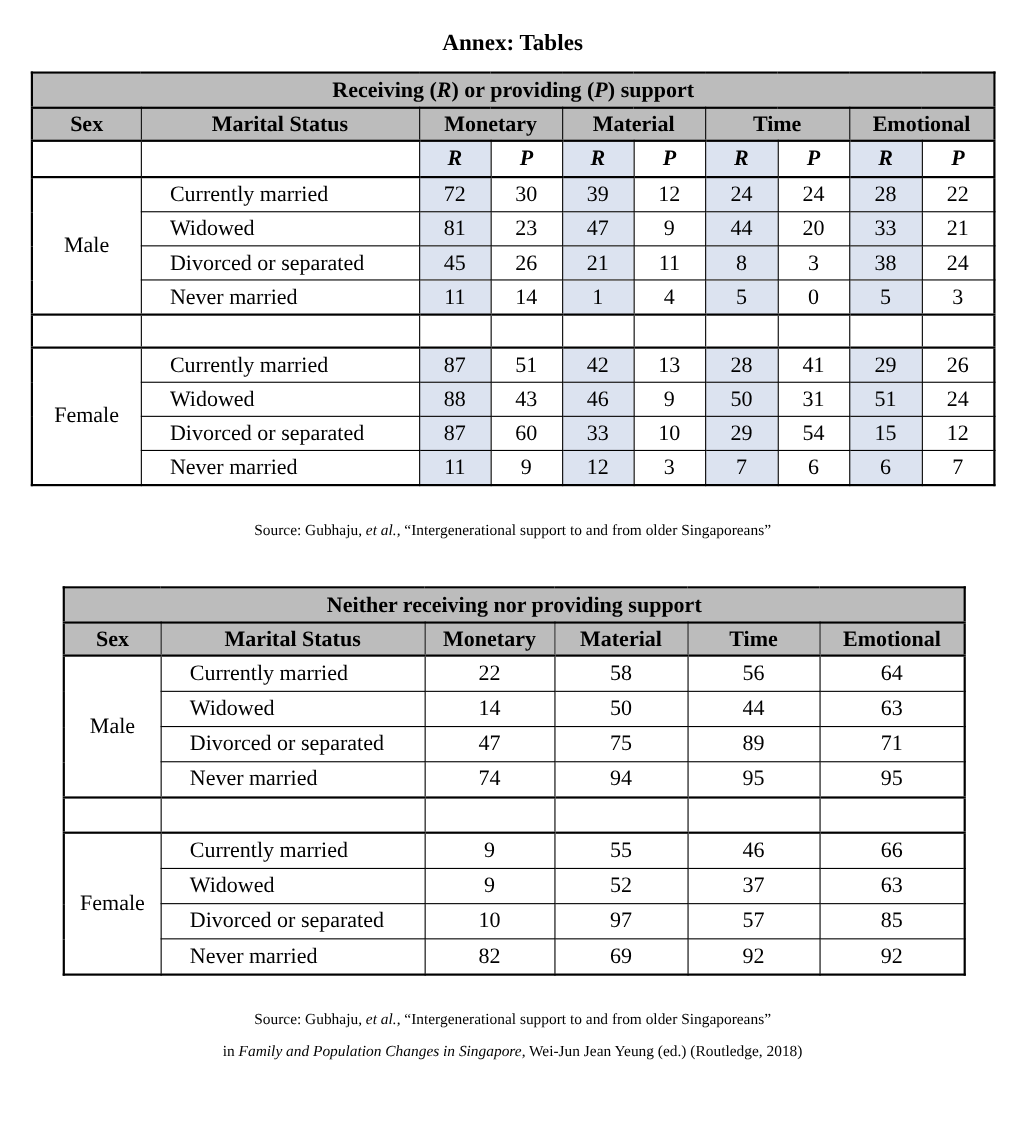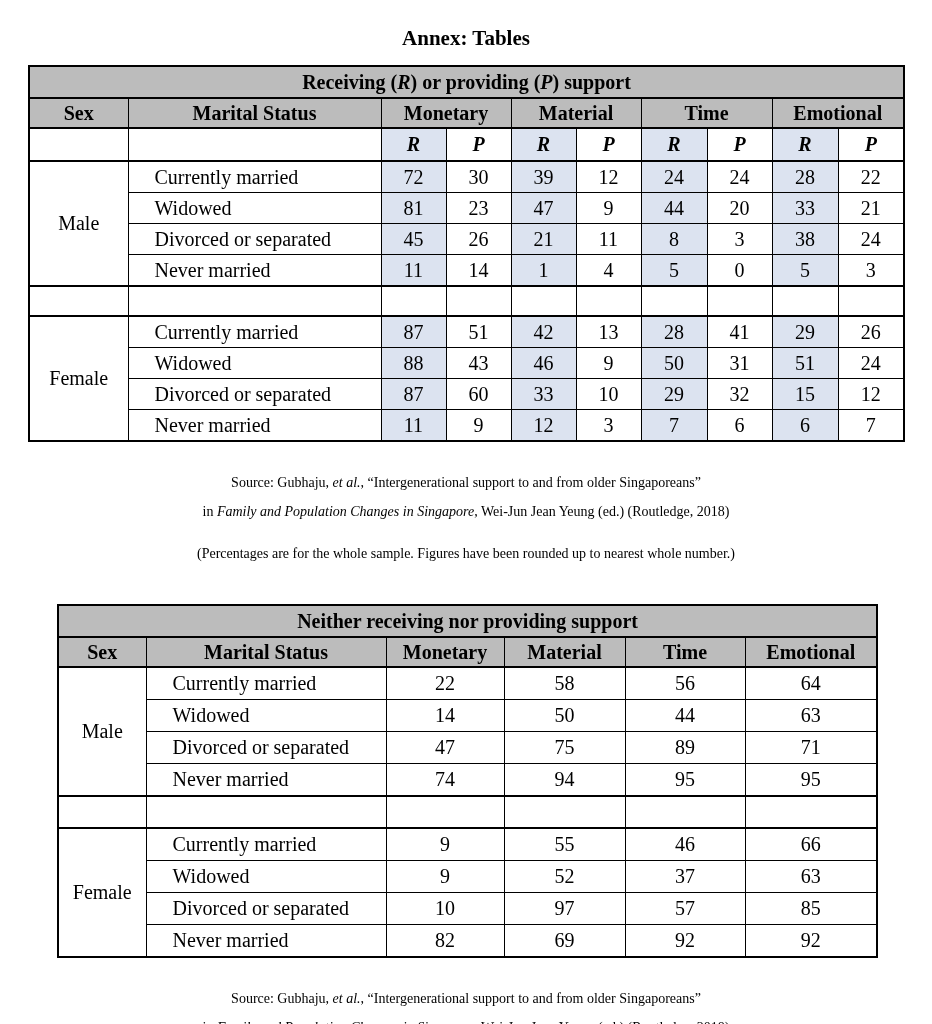--- a/index.html
+++ b/index.html
@@ -180,42 +180,40 @@
       <td class="rcol">51</td>
       <td>24</td>
     </tr>
     <tr class="data-row">
       <td class="label-cell">Divorced or separated</td>
       <td class="rcol">87</td>
       <td>60</td>
       <td class="rcol">33</td>
       <td>10</td>
       <td class="rcol">29</td>
-      <td>32</td>
+      <td>54</td>
       <td class="rcol">15</td>
       <td>12</td>
     </tr>
     <tr class="data-row">
       <td class="label-cell">Never married</td>
       <td class="rcol">11</td>
       <td>9</td>
       <td class="rcol">12</td>
       <td>3</td>
       <td class="rcol">7</td>
       <td>6</td>
       <td class="rcol">6</td>
       <td>7</td>
     </tr>
   </tbody>
     </table>
 
   <div class="source">
     <p><span>Source: Gubhaju, </span><span class="it">et al.</span><span>, “Intergenerational support to and from older Singaporeans”</span></p>
-    <p><span>in </span><span class="it">Family and Population Changes in Singapore</span><span>, Wei-Jun Jean Yeung (ed.) (Routledge, 2018)</span></p>
-    <p class="note-line">(Percentages are for the whole sample. Figures have been rounded up to nearest whole number.)</p>
   </div>
 
   <table class="t2">
     <colgroup>
       <col style="width:88px">
         <col style="width:240px">
       <col style="width:118px">
         <col style="width:121px">
         <col style="width:120px">
         <col style="width:132px">

